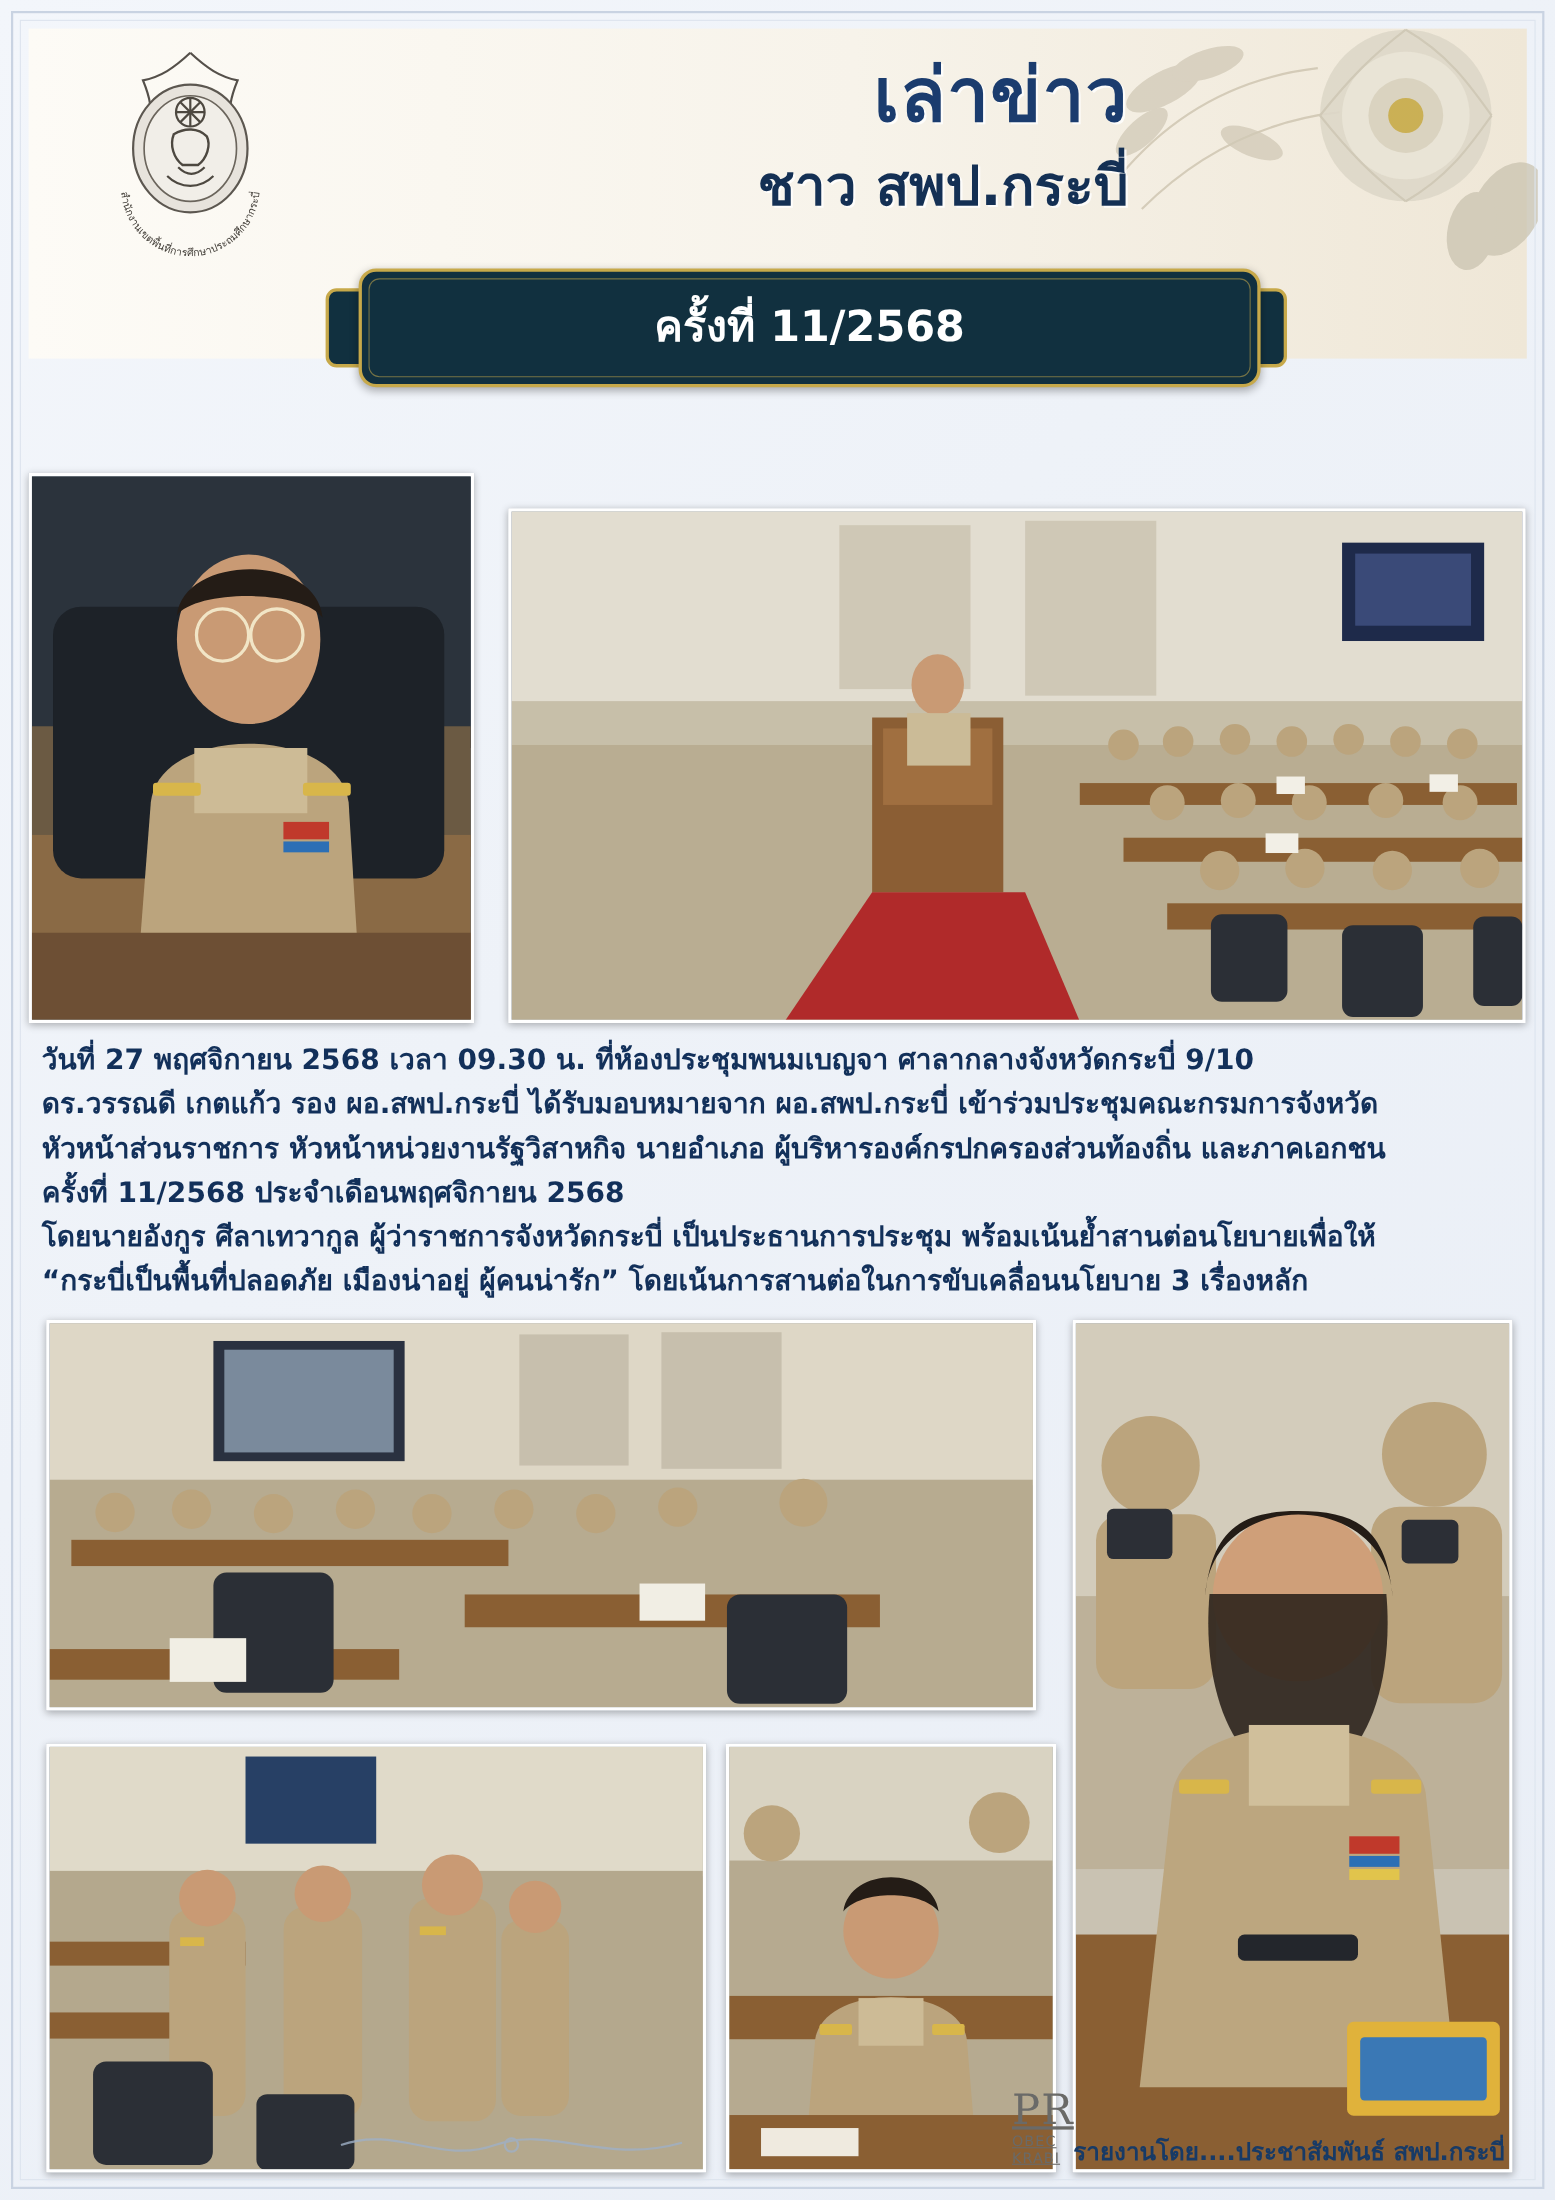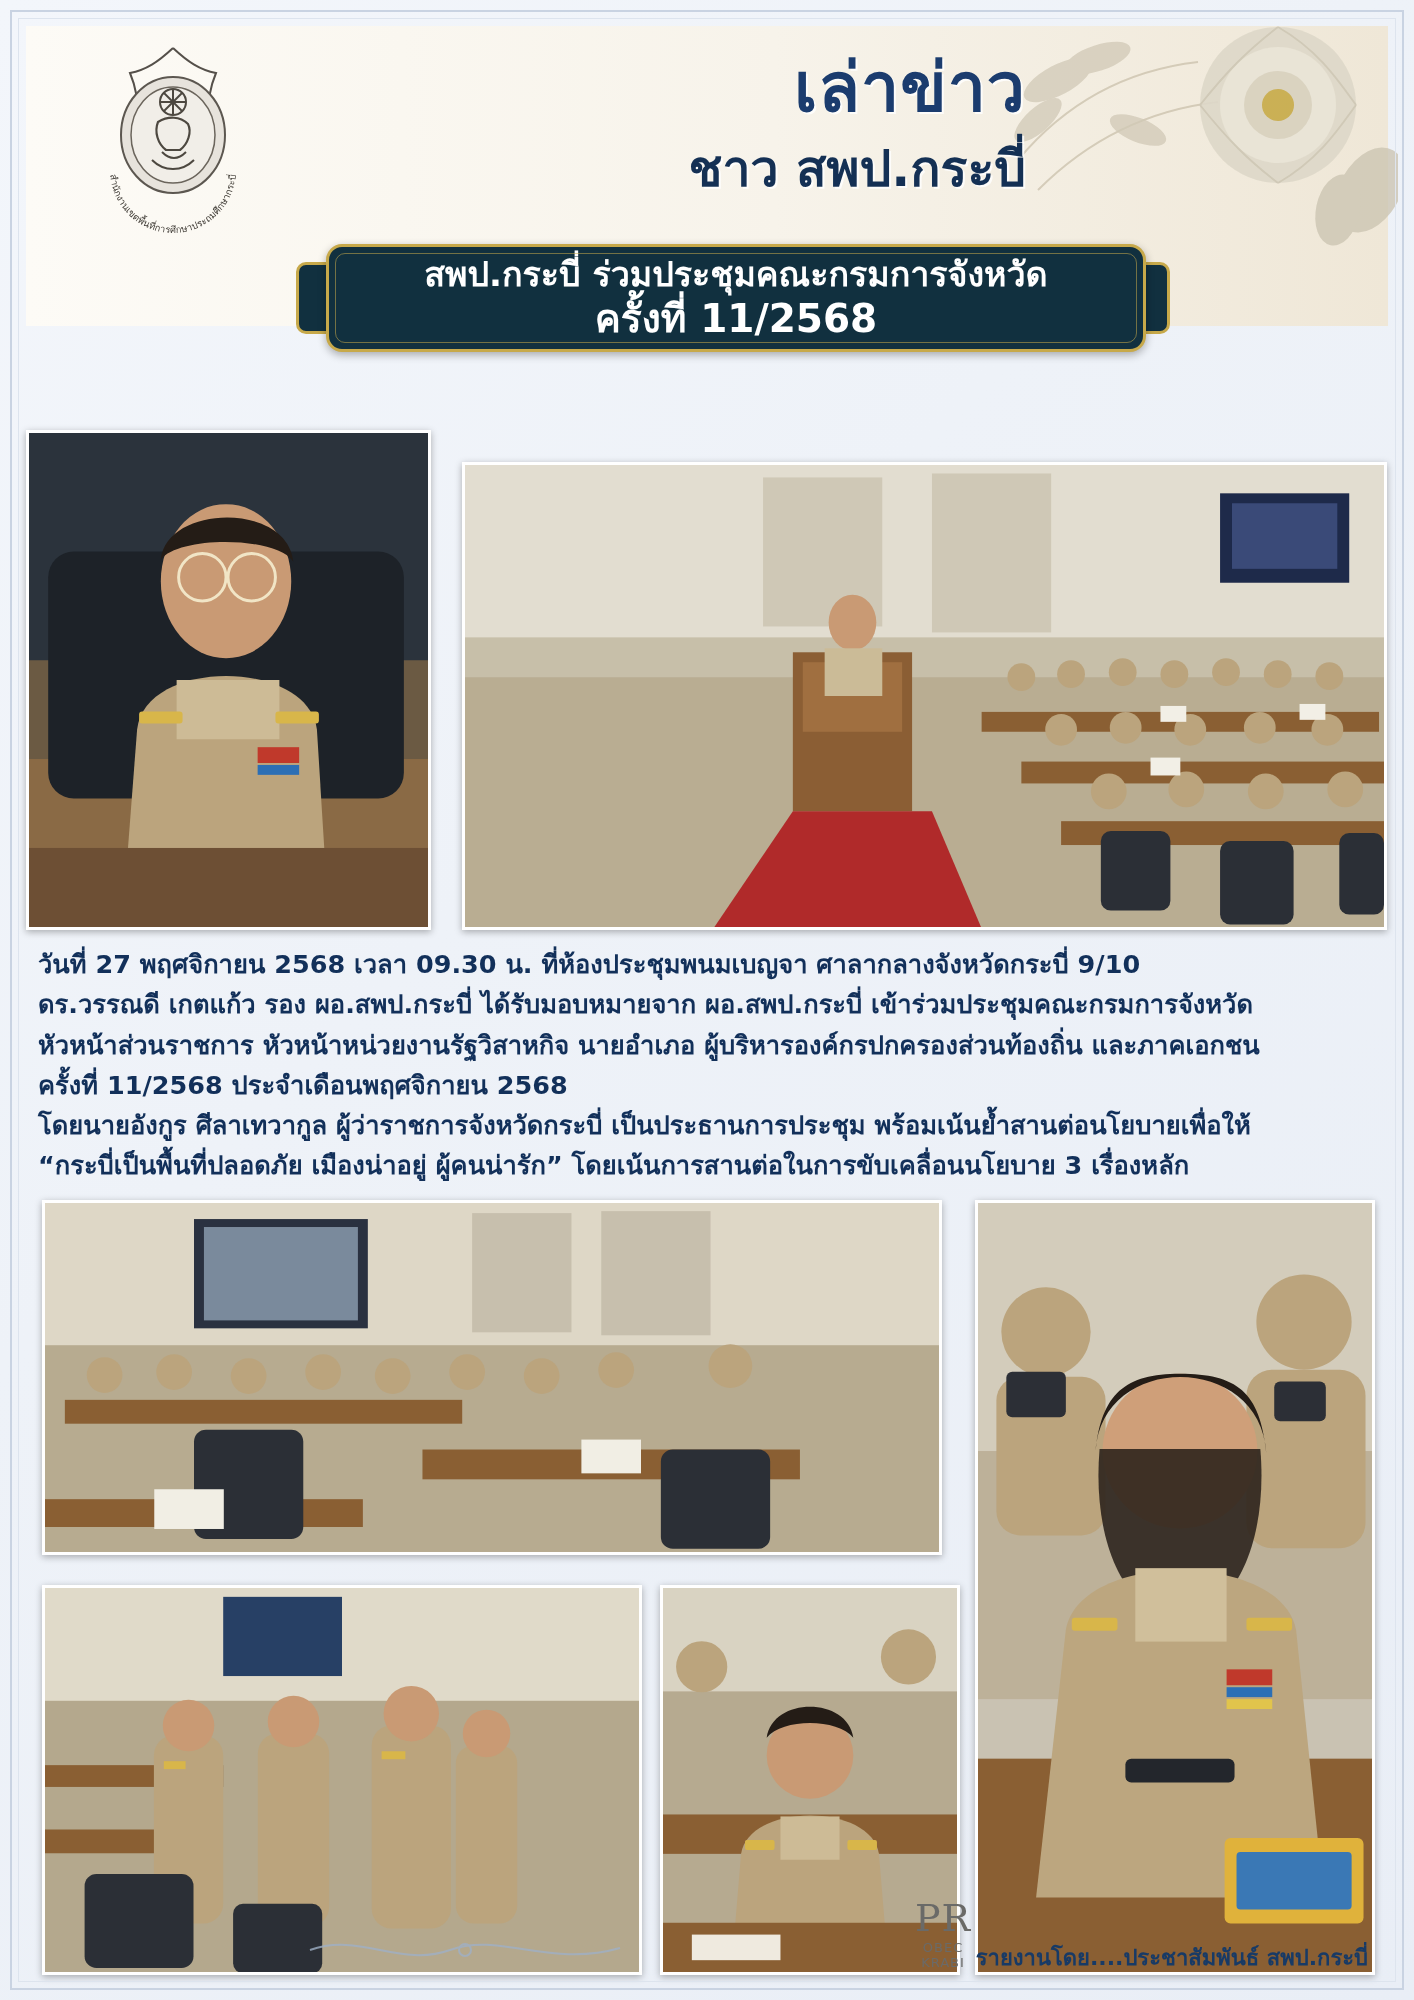--- a/index.html
+++ b/index.html
@@ -112,22 +112,22 @@
   .body-text p { margin-bottom: 2px; white-space: nowrap; }
 
   
   .footer {
     position: absolute; right: 46px; bottom: 26px; width: 520px;
     text-align: right;
     color: #173a66;
     font-size: 22px; font-weight: bold; line-height: 1.45;
   }
   .pr-logo {
-    position: absolute; left: 888px; bottom: 24px; width: 110px; height: 80px;
-    text-align: center; color: #6a6a68;
+    position: absolute; left: 920px; bottom: 24px; width: 110px; height: 80px;
+    text-align: left; color: #6a6a68; text-decoration: underline;
   }
   .pr-logo .pr-big { font-family: "DejaVu Serif", "Liberation Serif", serif; font-size: 38px; letter-spacing: 1px;}
   .pr-logo .pr-s1 { font-size: 13px; letter-spacing: 1px; }
   .pr-logo .pr-s2 { font-size: 13px; letter-spacing: 1px; }
 
   .bottom-orn {
     position: absolute; left: 300px; bottom: 34px; width: 330px; height: 36px;
     opacity: .8;
   }
 </style>
@@ -194,21 +194,20 @@
     </svg>
 
     <div class="title-block">
       <div class="title-main">เล่าข่าว</div>
       <div class="title-sub">ชาว สพป.กระบี่</div>
     </div>
 
     <div class="ribbon-cap left"></div>
     <div class="ribbon-cap right"></div>
     <div class="ribbon">
-      <div class="ribbon-l1">สพป.กระบี่ ร่วมประชุมคณะกรมการจังหวัด</div>
       <div class="ribbon-l2">ครั้งที่ 11/2568</div>
     </div>
   </div>
 
   <div class="photo" id="photo-portrait-top">
     <svg class="ph-svg" viewBox="0 0 405 500" preserveAspectRatio="xMidYMid slice">
       <rect width="405" height="500" fill="#3b4550"></rect>
       <rect x="0" y="0" width="405" height="250" fill="#2b333c"></rect>
       <rect x="0" y="230" width="405" height="120" fill="#6b5a43"></rect>
       <rect x="0" y="330" width="405" height="170" fill="#8a6a45"></rect>

